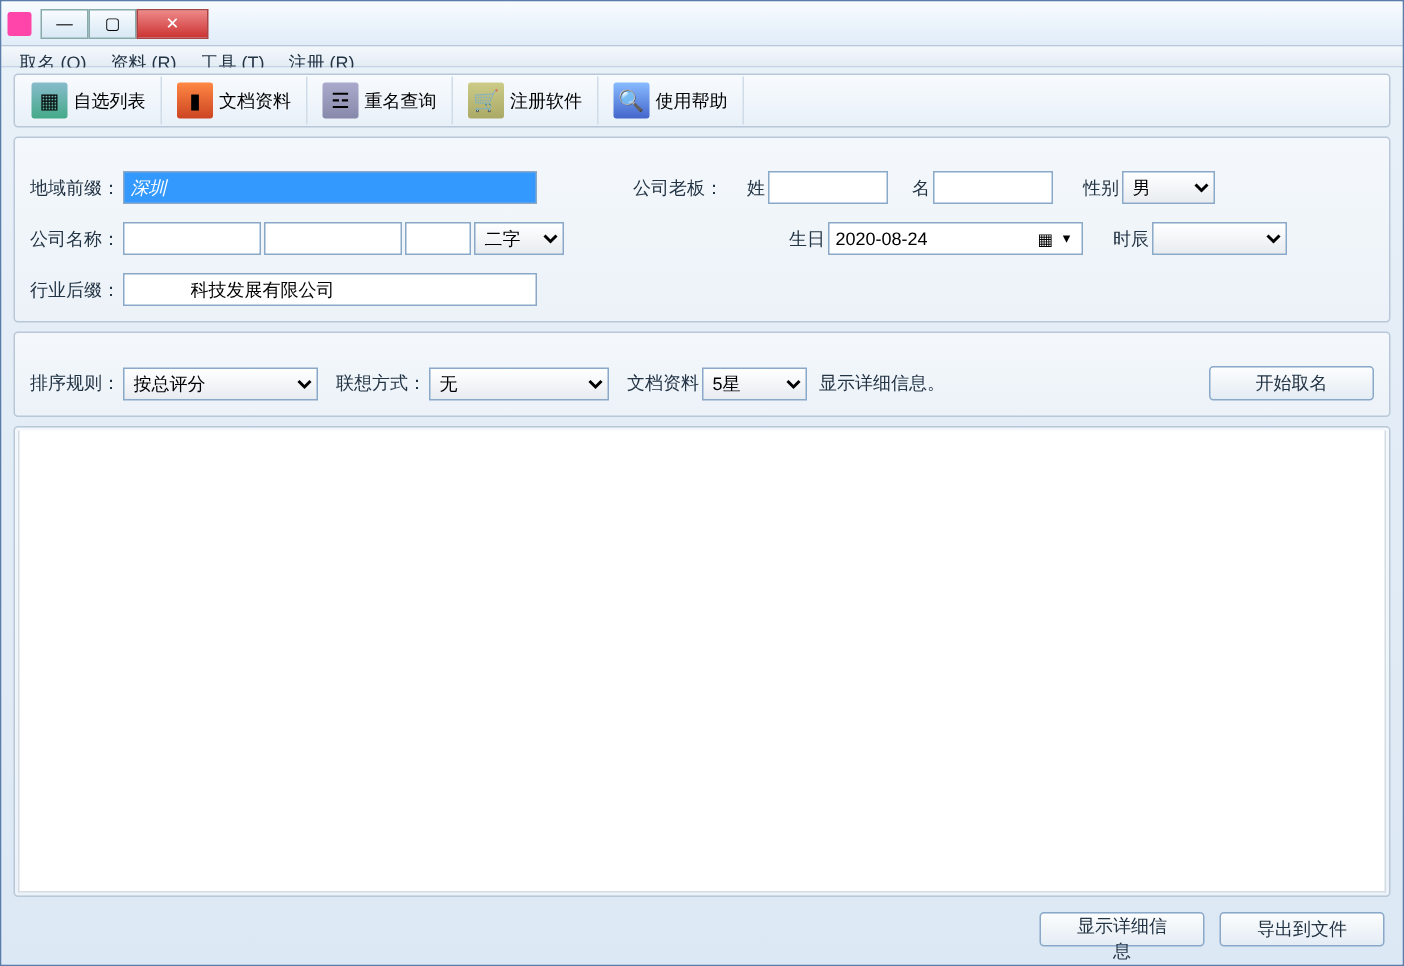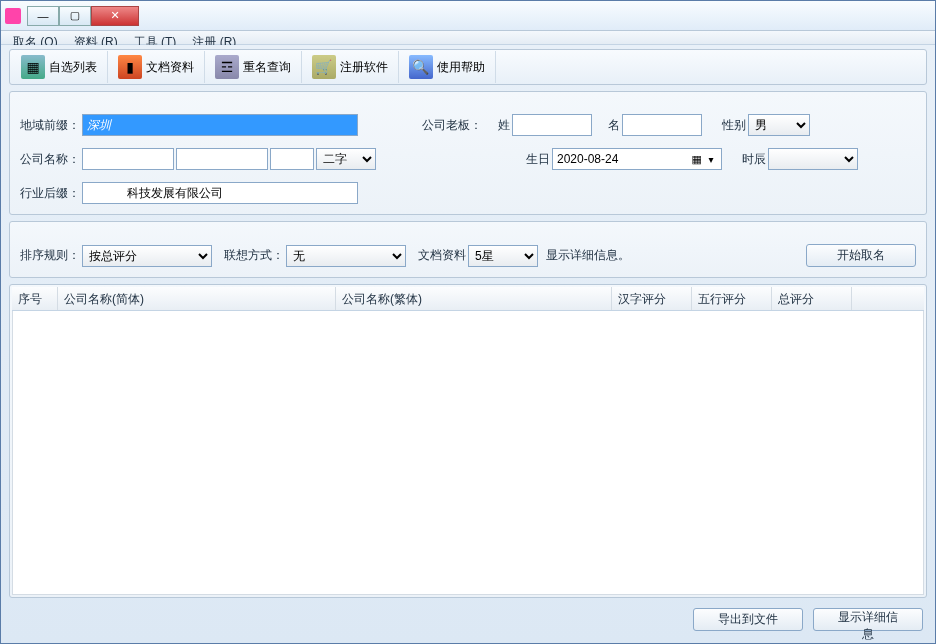--- a/index.html
+++ b/index.html
@@ -141,31 +141,22 @@
         <select class="sel" style="width:120px"><option>无</option></select>
         <span class="lbl" style="margin-left:10px">文档资料</span>
         <select class="sel" style="width:70px"><option>5星</option></select>
         <span class="lbl" style="margin-left:6px">显示详细信息。</span>
         <div class="spacer"></div>
         <button class="btn big-btn">开始取名</button>
       </div>
     </div>
 
     <div class="panel resultspanel">
-      <div class="results-header">
-        <div class="col" style="width:46px">序号</div>
-        <div class="col" style="width:278px">公司名称(简体)</div>
-        <div class="col" style="width:276px">公司名称(繁体)</div>
-        <div class="col" style="width:80px">汉字评分</div>
-        <div class="col" style="width:80px">五行评分</div>
-        <div class="col" style="width:80px">总评分</div>
-        <div class="col" style="flex:1;border-right:none"></div>
-      </div>
       <div class="results-body"></div>
     </div>
 
     <div class="bottom-row">
+      <button class="btn big-btn">显示详细信息</button>
       <button class="btn big-btn">导出到文件</button>
-      <button class="btn big-btn">显示详细信息</button>
     </div>
 
   </div>
 </div>
 
 </body></html>

